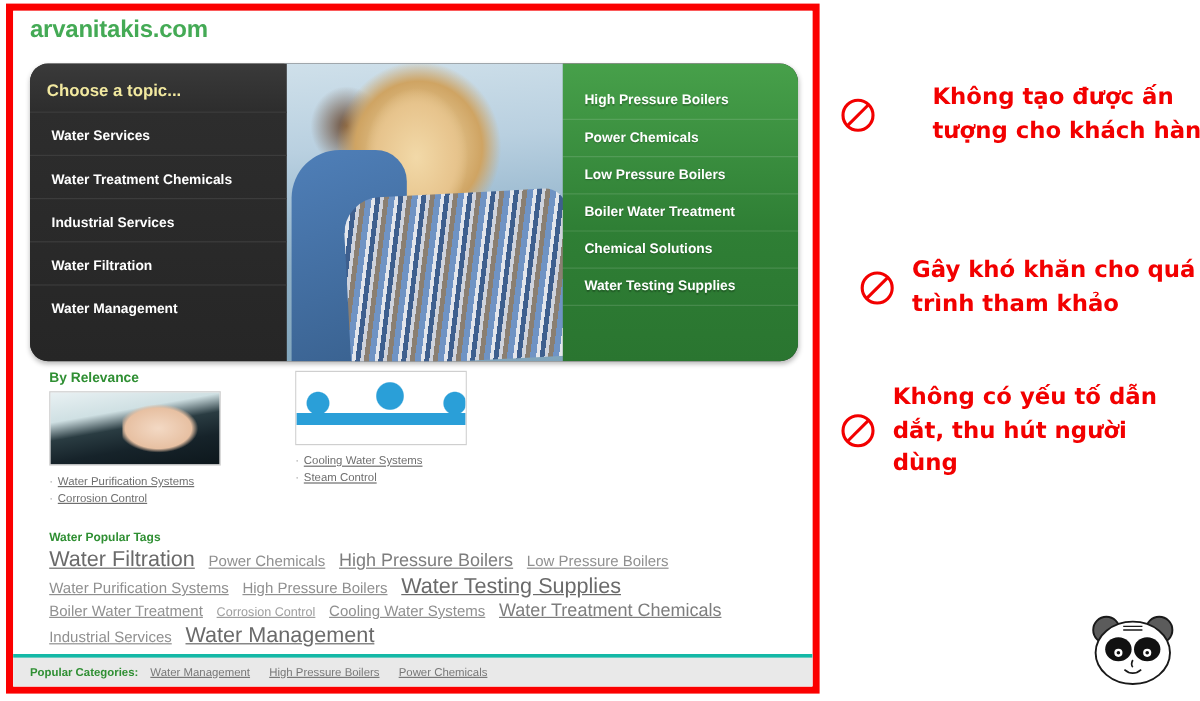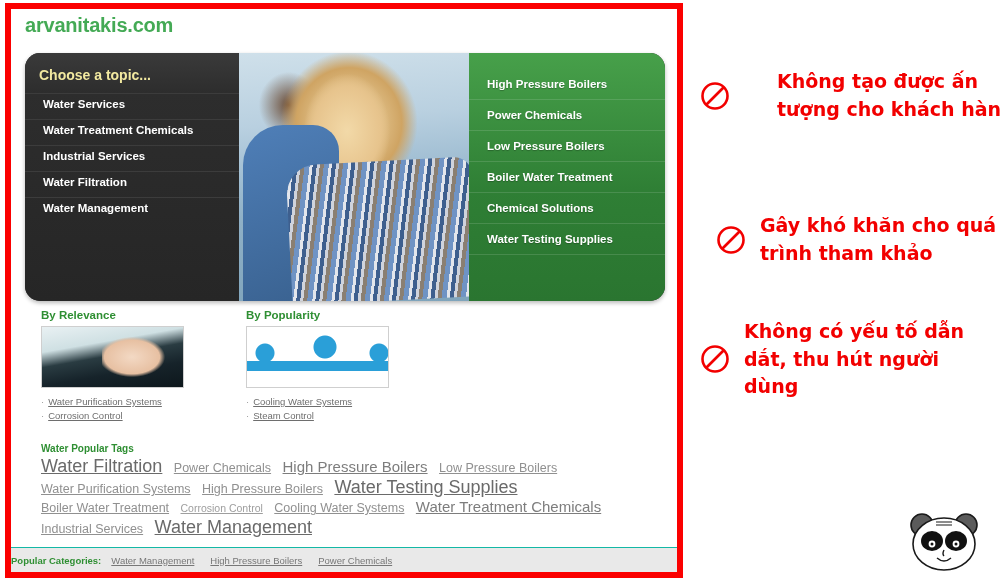--- a/index.html
+++ b/index.html
@@ -64,21 +64,21 @@
     border-radius:30px 18px 0 0;transform:rotate(-3deg);
   }
   #hero-left-menu{
     position:absolute;left:0;top:0;width:214px;height:100%;
     background:linear-gradient(#3a3a3a,#2d2d2d 16%,#262626 100%);
   }
   #hero-left-title{
     color:#f2e9a0;font-size:14px;font-weight:bold;padding:14px 0 10px 14px;
   }
   .left-item{
-    color:#ffffff;font-size:11.5px;font-weight:bold;padding:4px 0 9px 18px;
+    color:#ffffff;font-size:11.5px;font-weight:bold;padding:14px 0 9px 18px;
     border-top:1px solid #3c3c3c;cursor:pointer;
   }
   #hero-right-menu{
     position:absolute;right:0;top:0;width:196px;height:100%;
     background:linear-gradient(#47a04a,#2f7f35 55%,#2a7530 100%);
   }
   .right-item{
     color:#ffffff;font-size:11.5px;font-weight:bold;padding:0 0 0 18px;height:30px;
     line-height:30px;border-bottom:1px solid rgba(255,255,255,.13);cursor:pointer;
     text-shadow:0 1px 1px rgba(0,0,0,.25);
@@ -127,21 +127,21 @@
     white-space:nowrap;
   }
   .tag.s1{font-size:10.5px;color:#9e9e9e;}
   .tag.s2{font-size:12.5px;color:#909090;}
   .tag.s3{font-size:15px;color:#7d7d7d;}
   .tag.s4{font-size:18px;color:#6a6a6a;}
 
   
   #site-footer{
     position:absolute;left:0;right:0;bottom:0;height:24px;background:#e9e9e9;
-    border-top:1px solid #14b8a6;display:flex;align-items:center;padding-left:0;
+    border-top:3px solid #14b8a6;display:flex;align-items:center;padding-left:14px;
   }
   #footer-label{color:#2f8f33;font-size:9.5px;font-weight:bold;margin-right:10px;}
   .footer-link{
     color:#777;font-size:9.5px;text-decoration:underline;margin-right:16px;cursor:pointer;
   }
 
   
   .annotation{position:absolute;display:flex;align-items:center;}
   .ann-icon{width:30px;height:30px;flex:0 0 30px;margin-right:14px;}
   .ann-text{
@@ -197,21 +197,20 @@
         <div class="col-thumb thumb-laptop"></div>
         <div class="link-row">
           <span class="bullet">·</span><a>Water Purification Systems</a>
         </div>
         <div class="link-row">
           <span class="bullet">·</span><a>Corrosion Control</a>
         </div>
       </div>
 
       <div class="col c2">
-        <div class="col-title">By Popularity</div>
         <div class="col-thumb thumb-people"></div>
         <div class="link-row">
           <span class="bullet">·</span><a>Cooling Water Systems</a>
         </div>
         <div class="link-row">
           <span class="bullet">·</span><a>Steam Control</a>
         </div>
       </div>
 
     </div>

